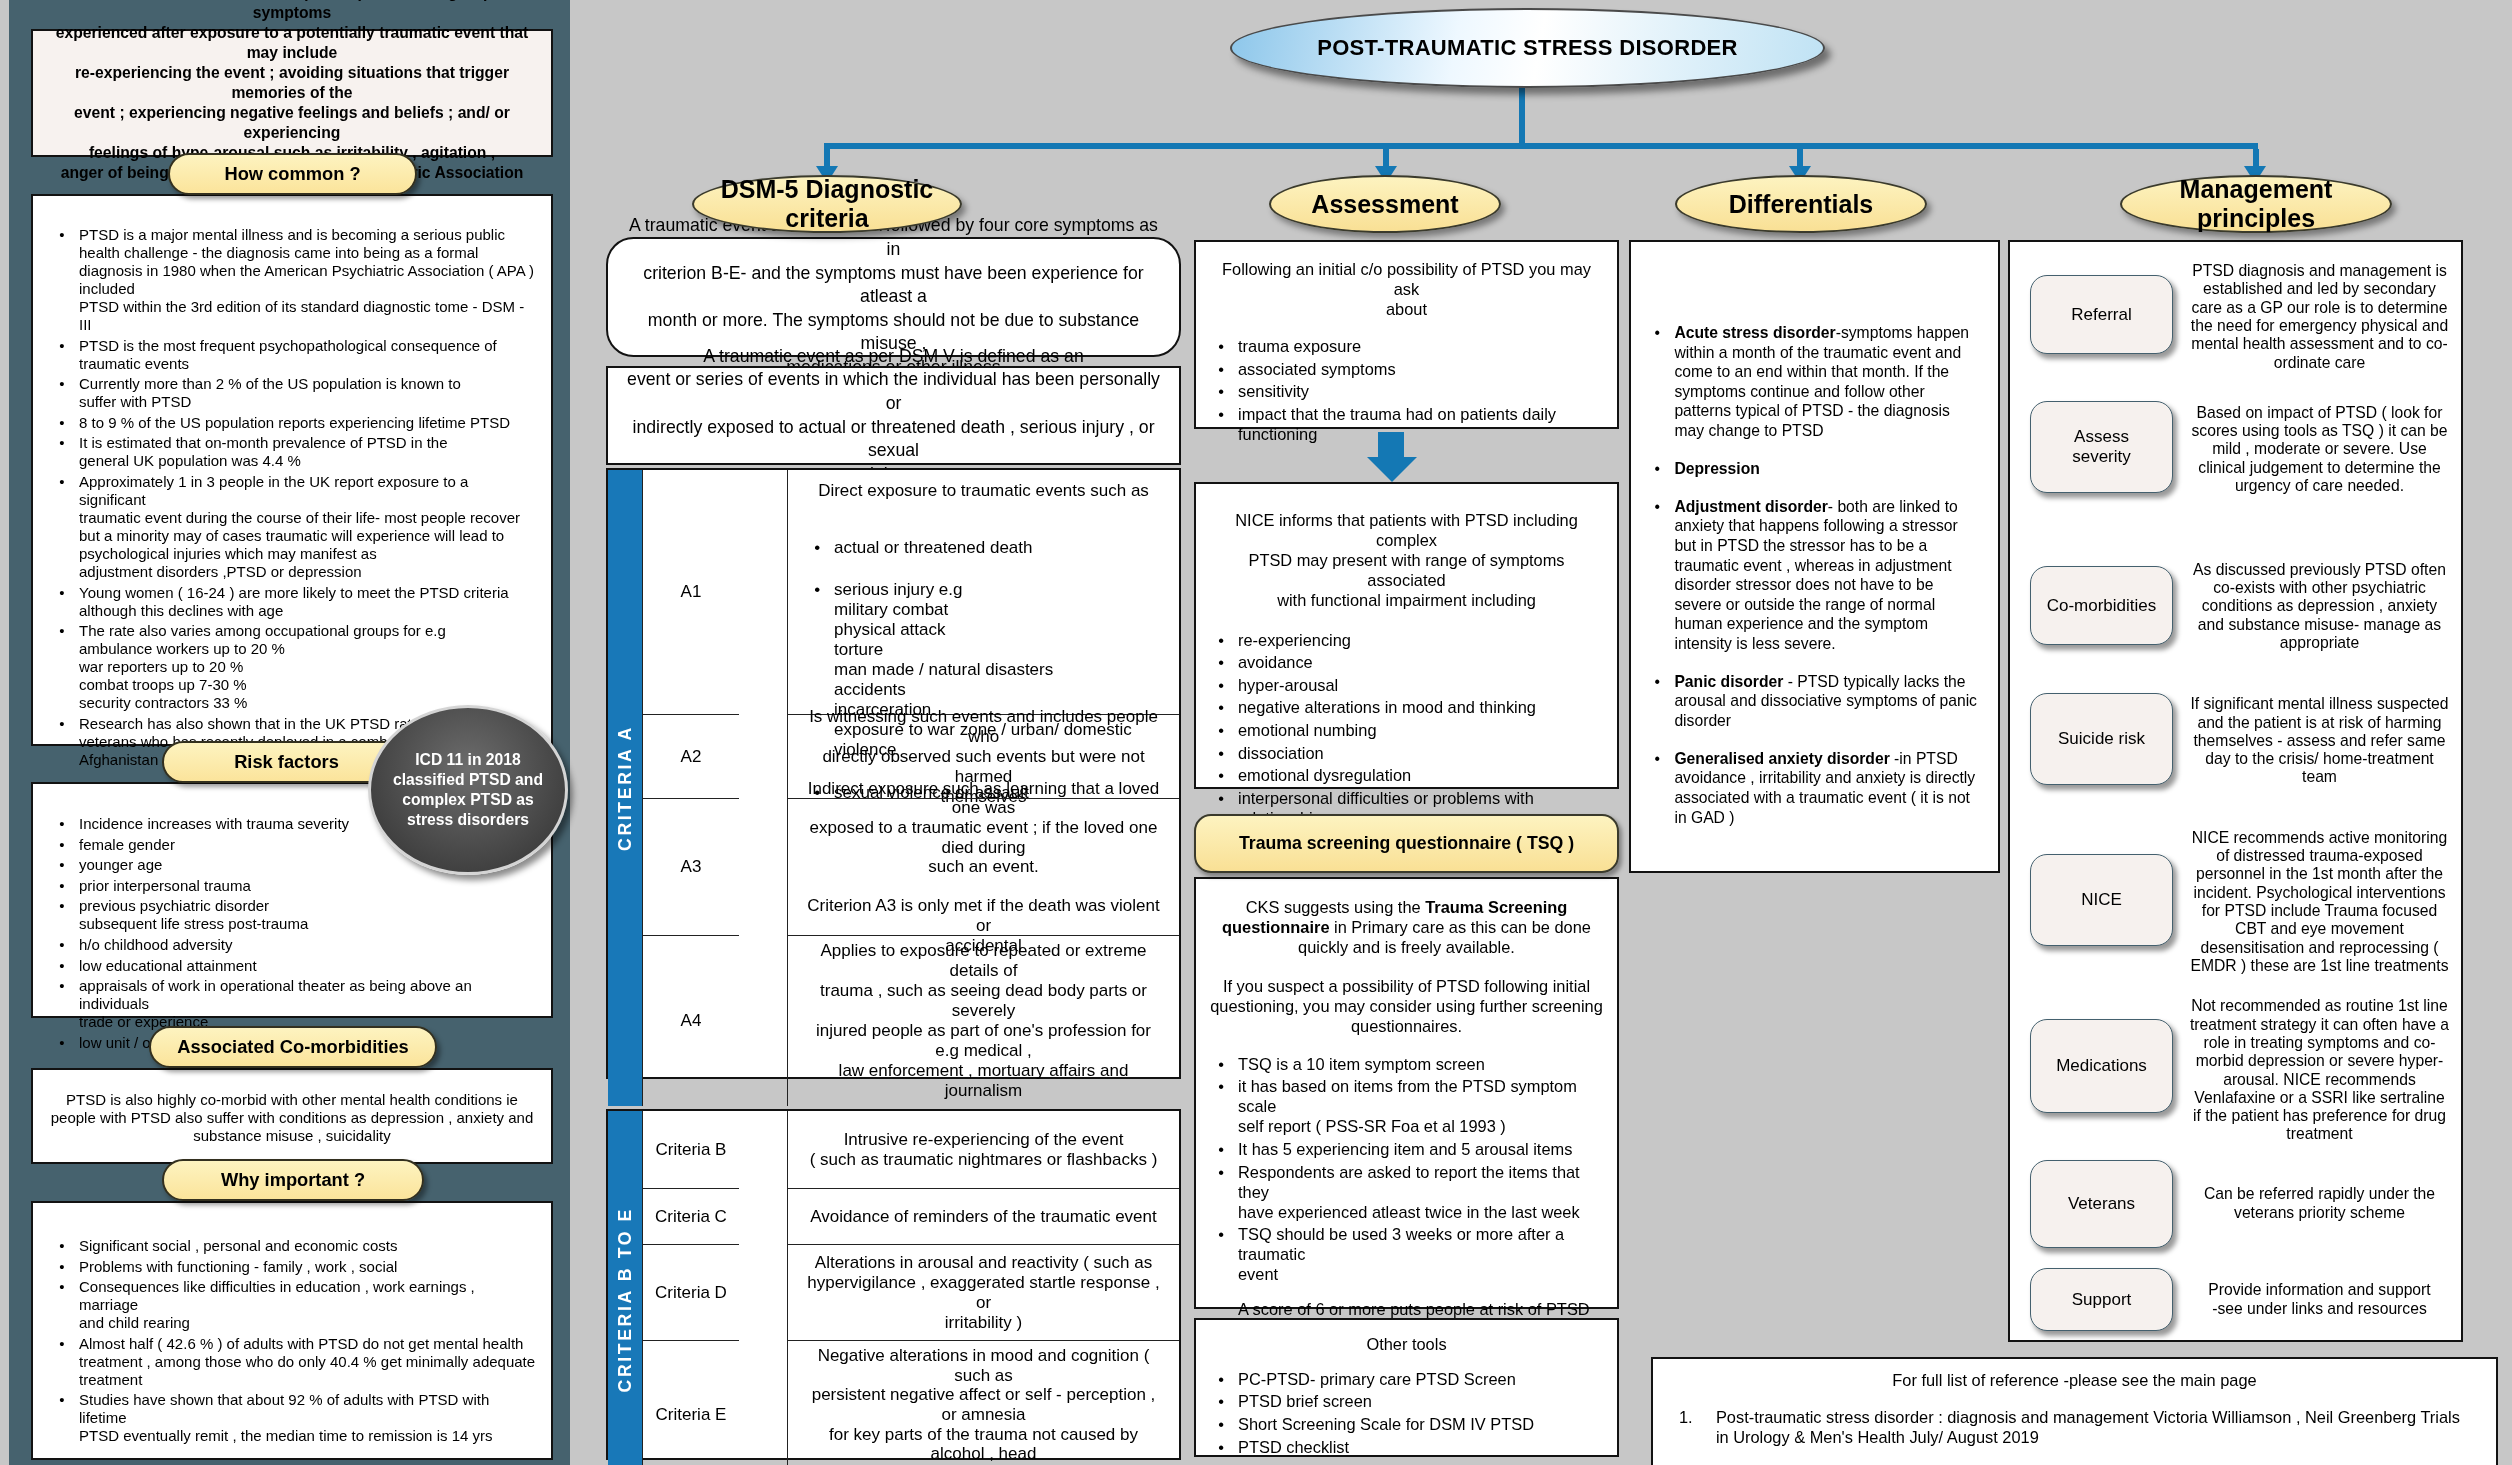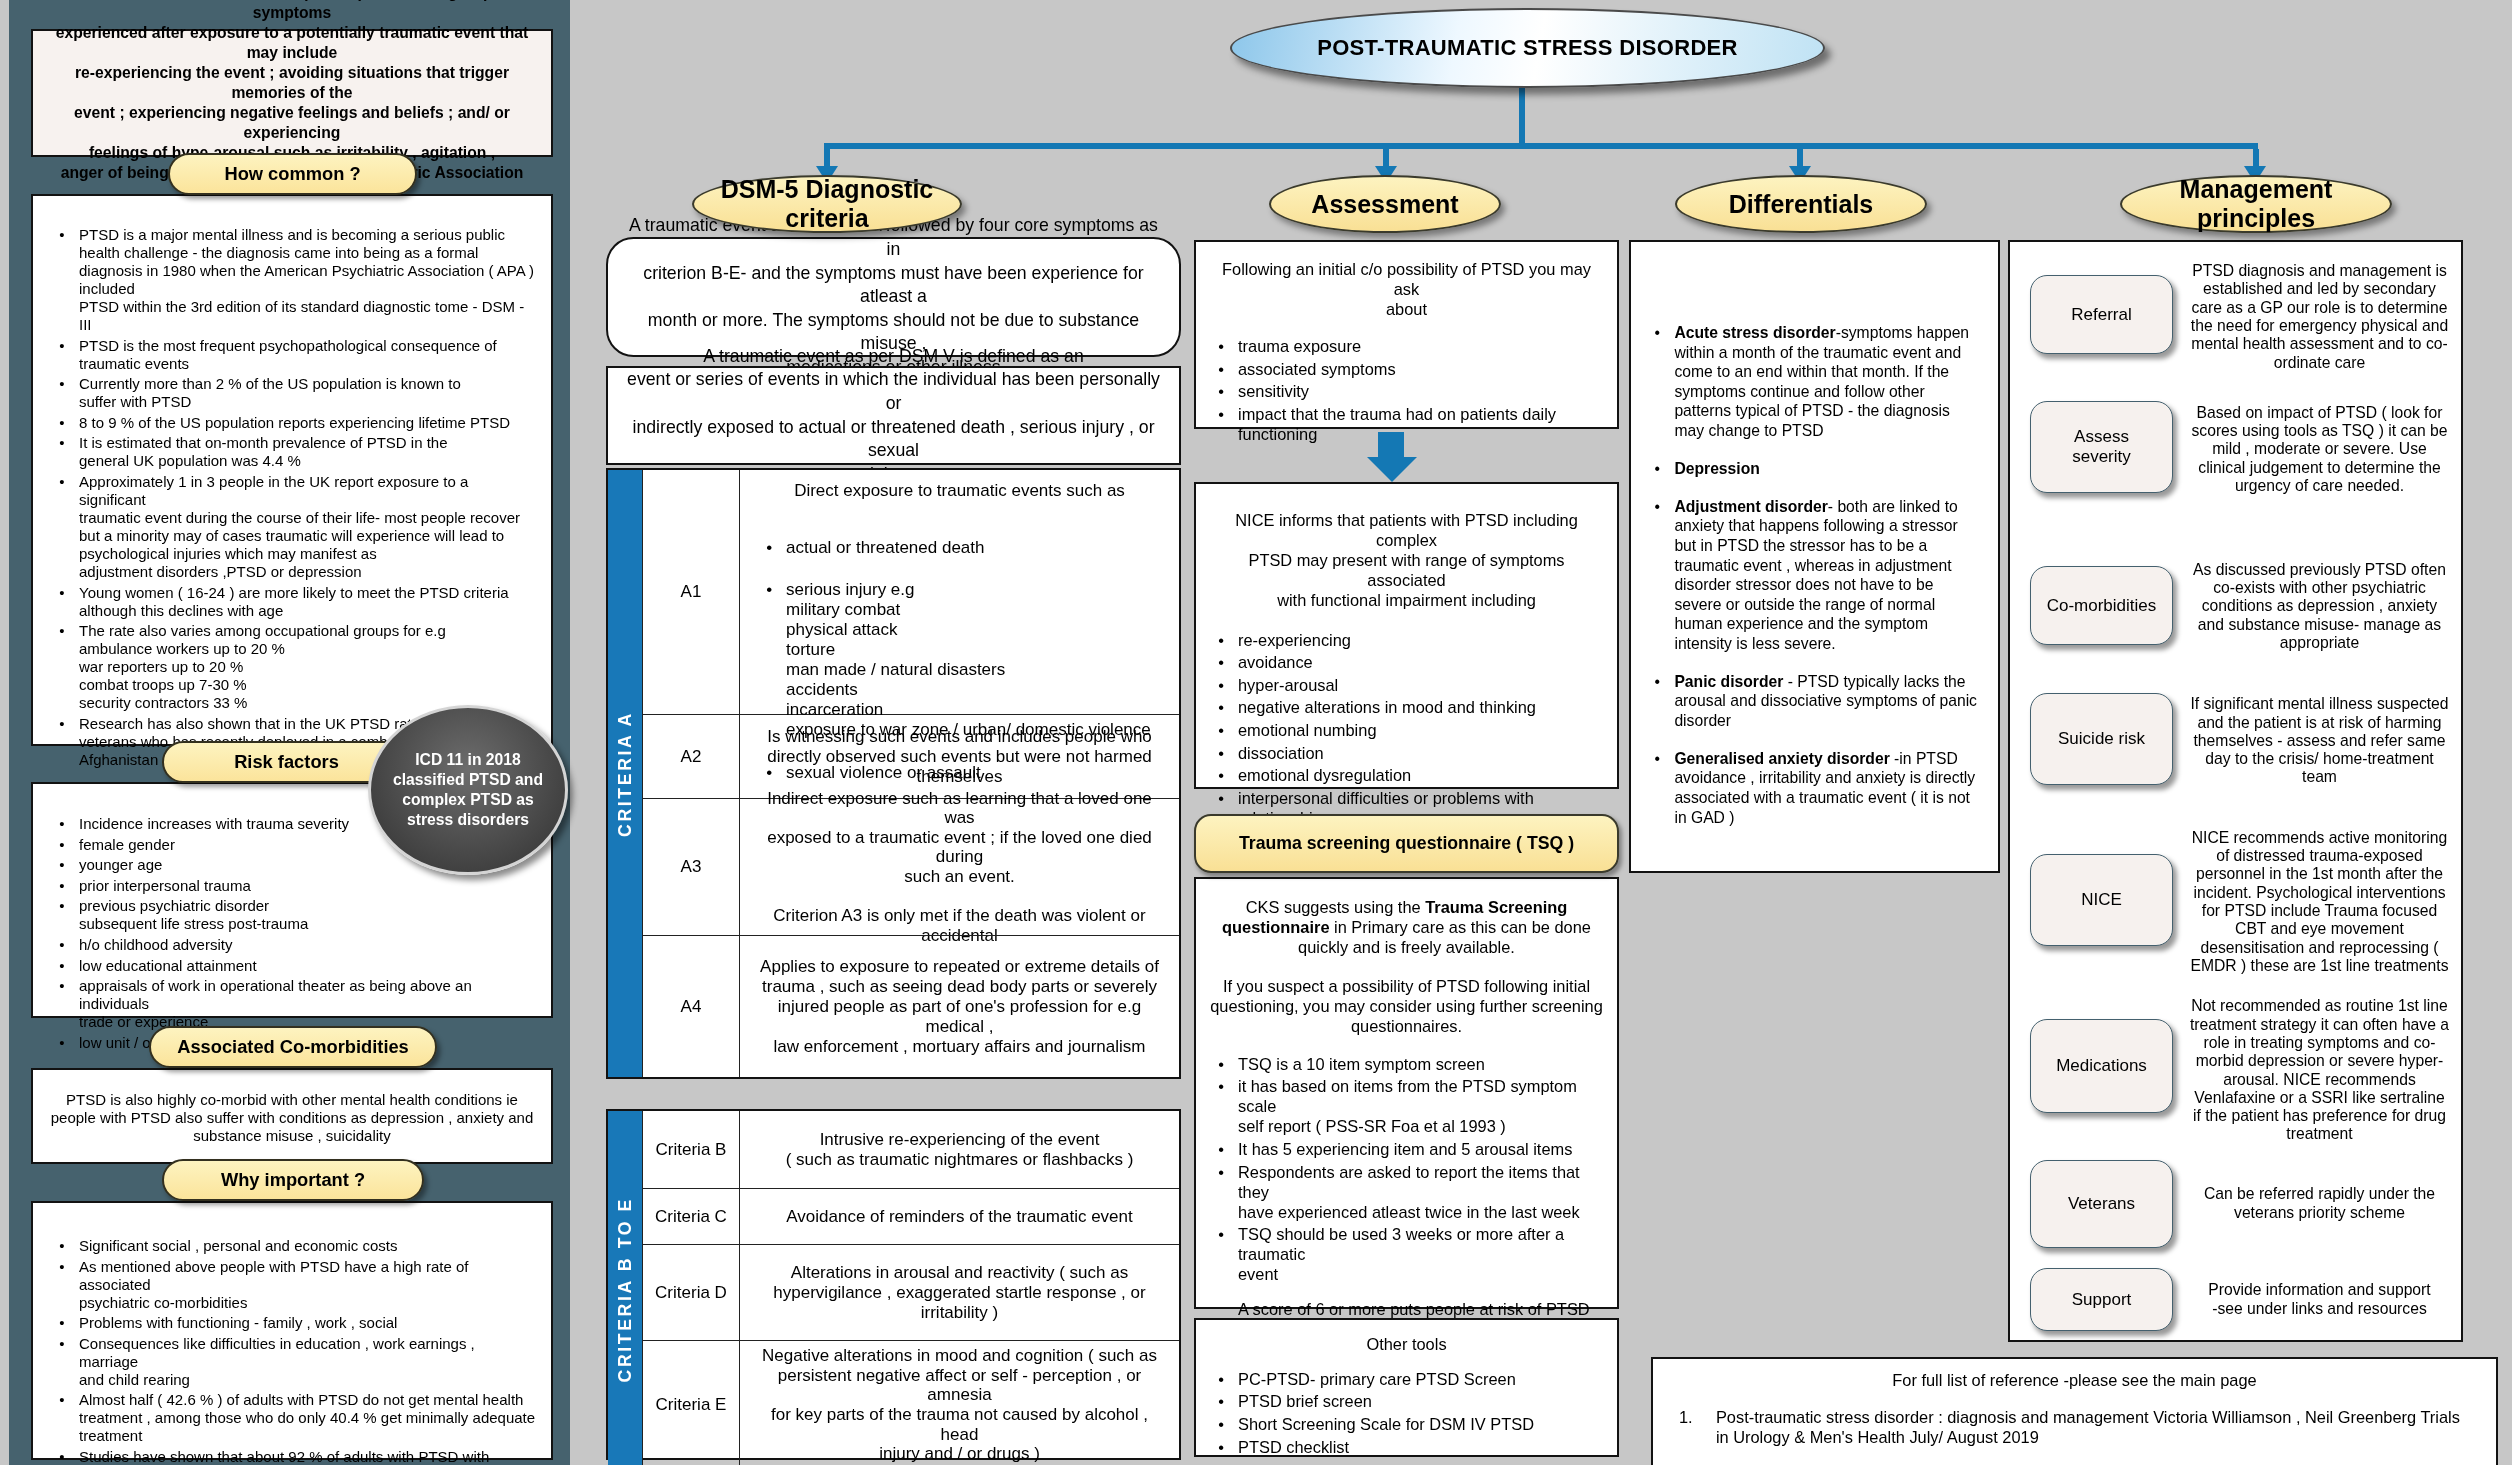--- a/index.html
+++ b/index.html
@@ -35,21 +35,21 @@
   
   .ltxt{font-size:15px;line-height:18px;}
   .lintro{font-weight:bold;font-size:15.7px;line-height:20px;}
   
   .grid{display:grid;background:#fff;border:2px solid #121212;}
   .bar{background:#1878b8;color:#fff;font-weight:bold;font-size:17.7px;letter-spacing:2.6px;
        display:flex;align-items:center;justify-content:center;}
   .bar span{writing-mode:vertical-rl;transform:rotate(180deg);}
   .cellL{display:flex;align-items:center;justify-content:center;font-size:17px;border-left:1.3px solid #222;}
   .cellC{display:flex;align-items:center;justify-content:center;text-align:center;font-size:17px;
-         line-height:20px;border-left:1.3px solid #222;padding:5.2px 17px;white-space:pre-line;}
+         line-height:20px;border-left:1.3px solid #222;padding:5.2px 17px;white-space:pre-line;margin-left:48px;}
   .rline{border-top:1.3px solid #222;}
   .mid{font-size:16.4px;line-height:20px;}
   .mgmtlabel{background:#f6f1ee;border:1.3px solid #44606e;border-radius:17px;display:flex;align-items:center;
        justify-content:center;text-align:center;font-size:17px;line-height:20px;
        box-shadow:3.9px 4.6px 5.2px rgba(0,0,0,.40);z-index:3;}
   .mgmttext{display:flex;align-items:center;justify-content:center;text-align:center;
        font-size:15.7px;line-height:18.3px;white-space:pre-line;}
   .dif{font-size:15.7px;line-height:19.6px;}
   .dif .b{margin-bottom:18.3px;}
 </style>
@@ -123,22 +123,20 @@
 
   <div class="abs pill" style="left:149px;top:1026px;width:288px;height:42px;">Associated Co-morbidities</div>
   <div class="abs wbox ltxt c pre" style="left:31px;top:1068px;width:522px;height:96px;display:flex;align-items:flex-end;justify-content:center;padding:6.5px 13px 17px 13px;z-index:2;">PTSD is also highly co-morbid with other mental health conditions  ie
 people with PTSD also suffer with conditions as depression , anxiety and
 substance misuse , suicidality</div>
 
   <div class="abs pill" style="left:162px;top:1159px;width:262px;height:42px;">Why important ?</div>
   <div class="abs wbox ltxt" style="left:31px;top:1201px;width:522px;height:259px;padding:34px 14.4px 6.5px 17px;z-index:2;">
     <ul class="ul">
       <li class="b">Significant social , personal and economic costs</li>
-      <li class="b">As mentioned above people with PTSD have a high rate of associated
-psychiatric co-morbidities</li>
       <li class="b">Problems with functioning - family , work , social</li>
       <li class="b">Consequences like difficulties in education  , work earnings , marriage
 and child rearing</li>
       <li class="b">Almost half ( 42.6 % ) of adults with PTSD do not get mental health
 treatment , among those who do only 40.4 % get minimally adequate
 treatment</li>
       <li class="b">Studies have shown that about 92 % of adults with PTSD with lifetime
 PTSD eventually remit , the median time to remission is 14 yrs</li>
     </ul>
   </div>

